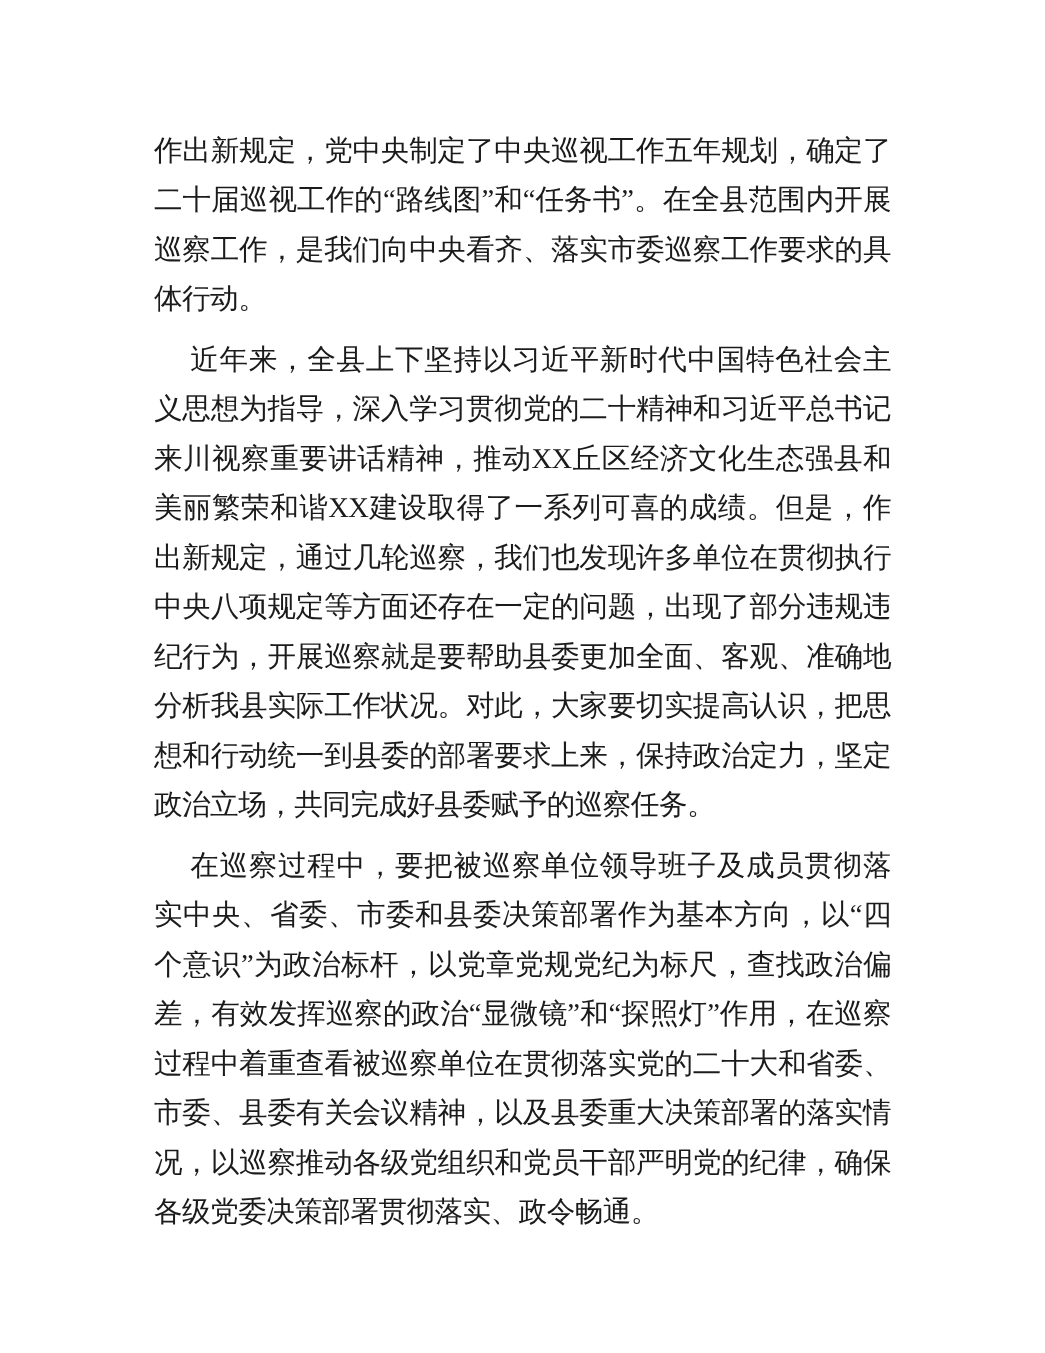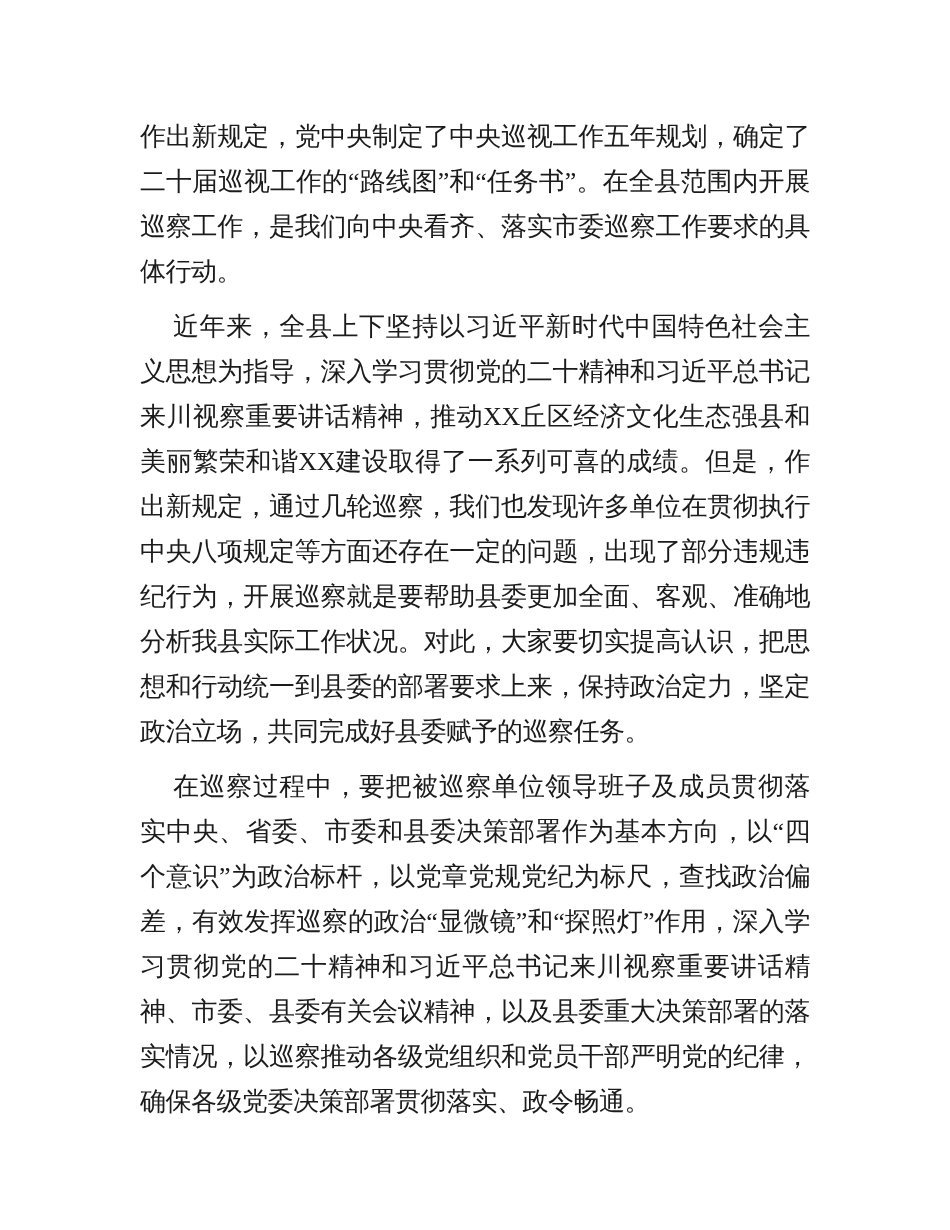--- a/index.html
+++ b/index.html
@@ -34,14 +34,14 @@
   .para.no-indent {
     text-indent: 0;
   }
 </style>
 </head>
 <body>
 
 <div class="page">
   <p class="para no-indent">作出新规定，党中央制定了中央巡视工作五年规划，确定了二十届巡视工作的“路线图”和“任务书”。在全县范围内开展巡察工作，是我们向中央看齐、落实市委巡察工作要求的具体行动。</p>
   <p class="para">近年来，全县上下坚持以习近平新时代中国特色社会主义思想为指导，深入学习贯彻党的二十精神和习近平总书记来川视察重要讲话精神，推动XX丘区经济文化生态强县和美丽繁荣和谐XX建设取得了一系列可喜的成绩。但是，作出新规定，通过几轮巡察，我们也发现许多单位在贯彻执行中央八项规定等方面还存在一定的问题，出现了部分违规违纪行为，开展巡察就是要帮助县委更加全面、客观、准确地分析我县实际工作状况。对此，大家要切实提高认识，把思想和行动统一到县委的部署要求上来，保持政治定力，坚定政治立场，共同完成好县委赋予的巡察任务。</p>
-  <p class="para">在巡察过程中，要把被巡察单位领导班子及成员贯彻落实中央、省委、市委和县委决策部署作为基本方向，以“四个意识”为政治标杆，以党章党规党纪为标尺，查找政治偏差，有效发挥巡察的政治“显微镜”和“探照灯”作用，深入学习贯彻党的二十精神和习近平总书记来川视察重要讲话精神、市委、县委有关会议精神，以及县委重大决策部署的落实情况，以巡察推动各级党组织和党员干部严明党的纪律，确保各级党委决策部署贯彻落实、政令畅通。</p>
+  <p class="para">在巡察过程中，要把被巡察单位领导班子及成员贯彻落实中央、省委、市委和县委决策部署作为基本方向，以“四个意识”为政治标杆，以党章党规党纪为标尺，查找政治偏差，有效发挥巡察的政治“显微镜”和“探照灯”作用，在巡察过程中着重查看被巡察单位在贯彻落实党的二十大和省委、市委、县委有关会议精神，以及县委重大决策部署的落实情况，以巡察推动各级党组织和党员干部严明党的纪律，确保各级党委决策部署贯彻落实、政令畅通。</p>
 </div>
 
 </body></html>

